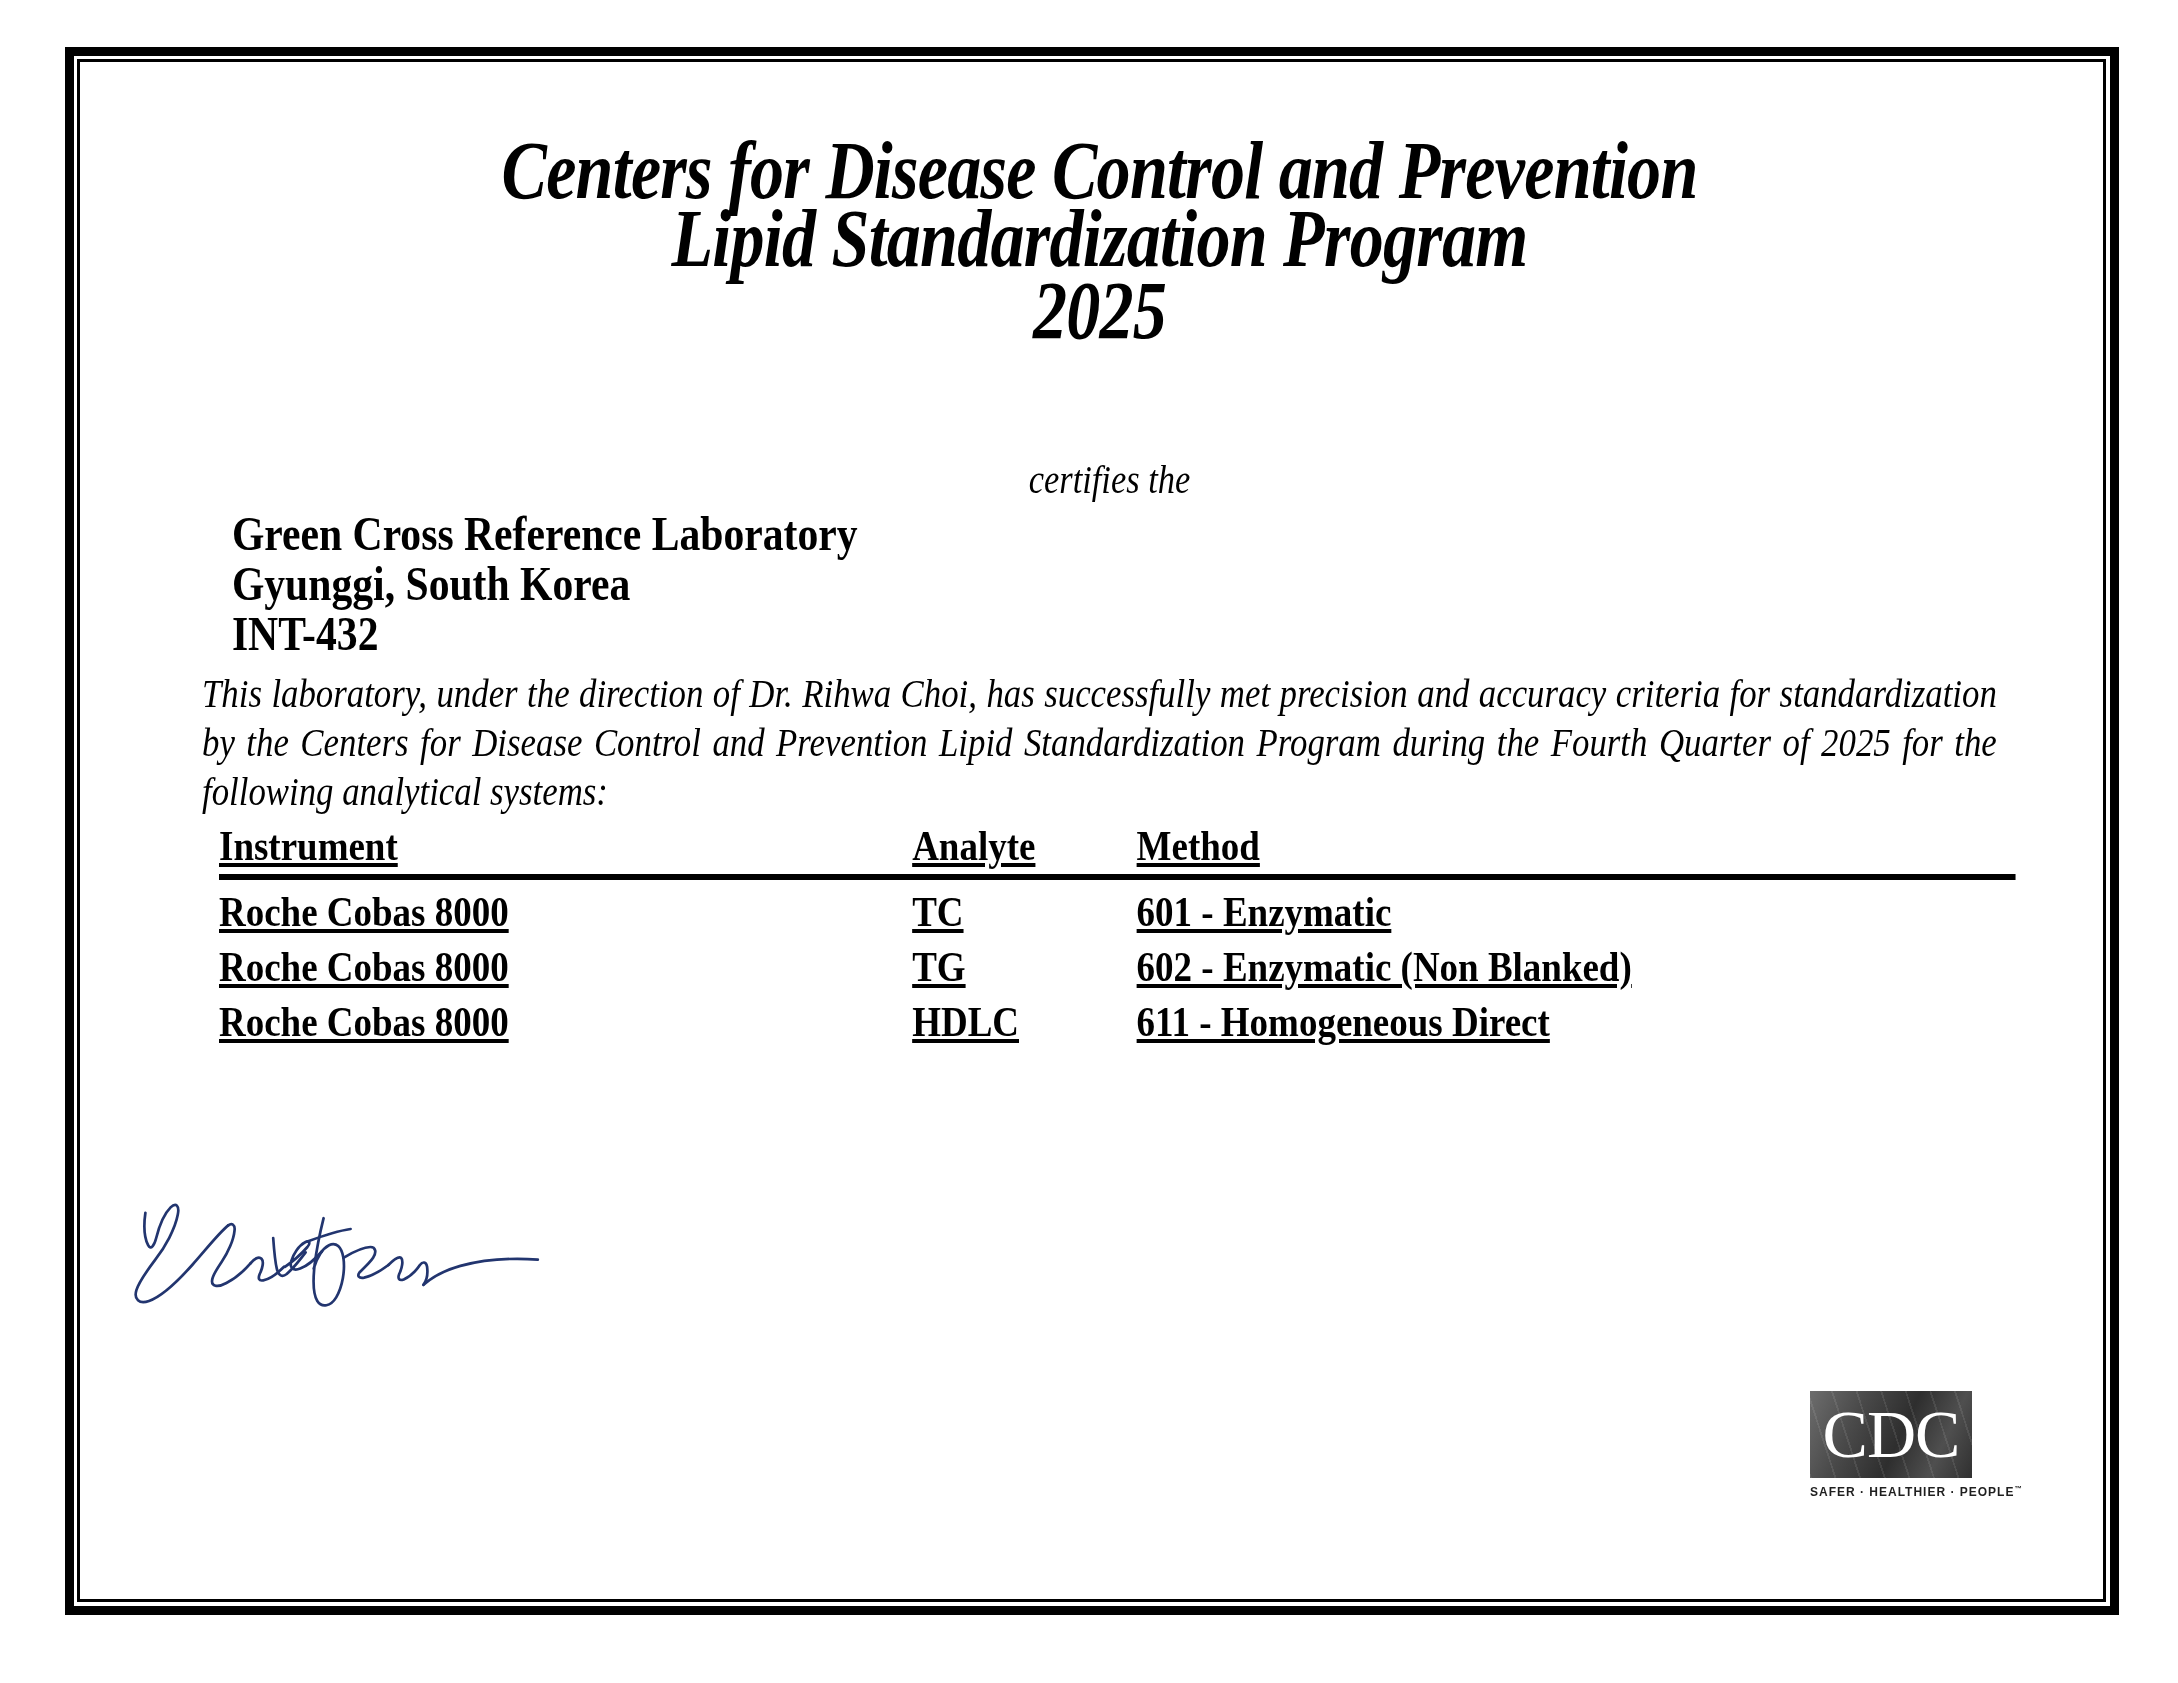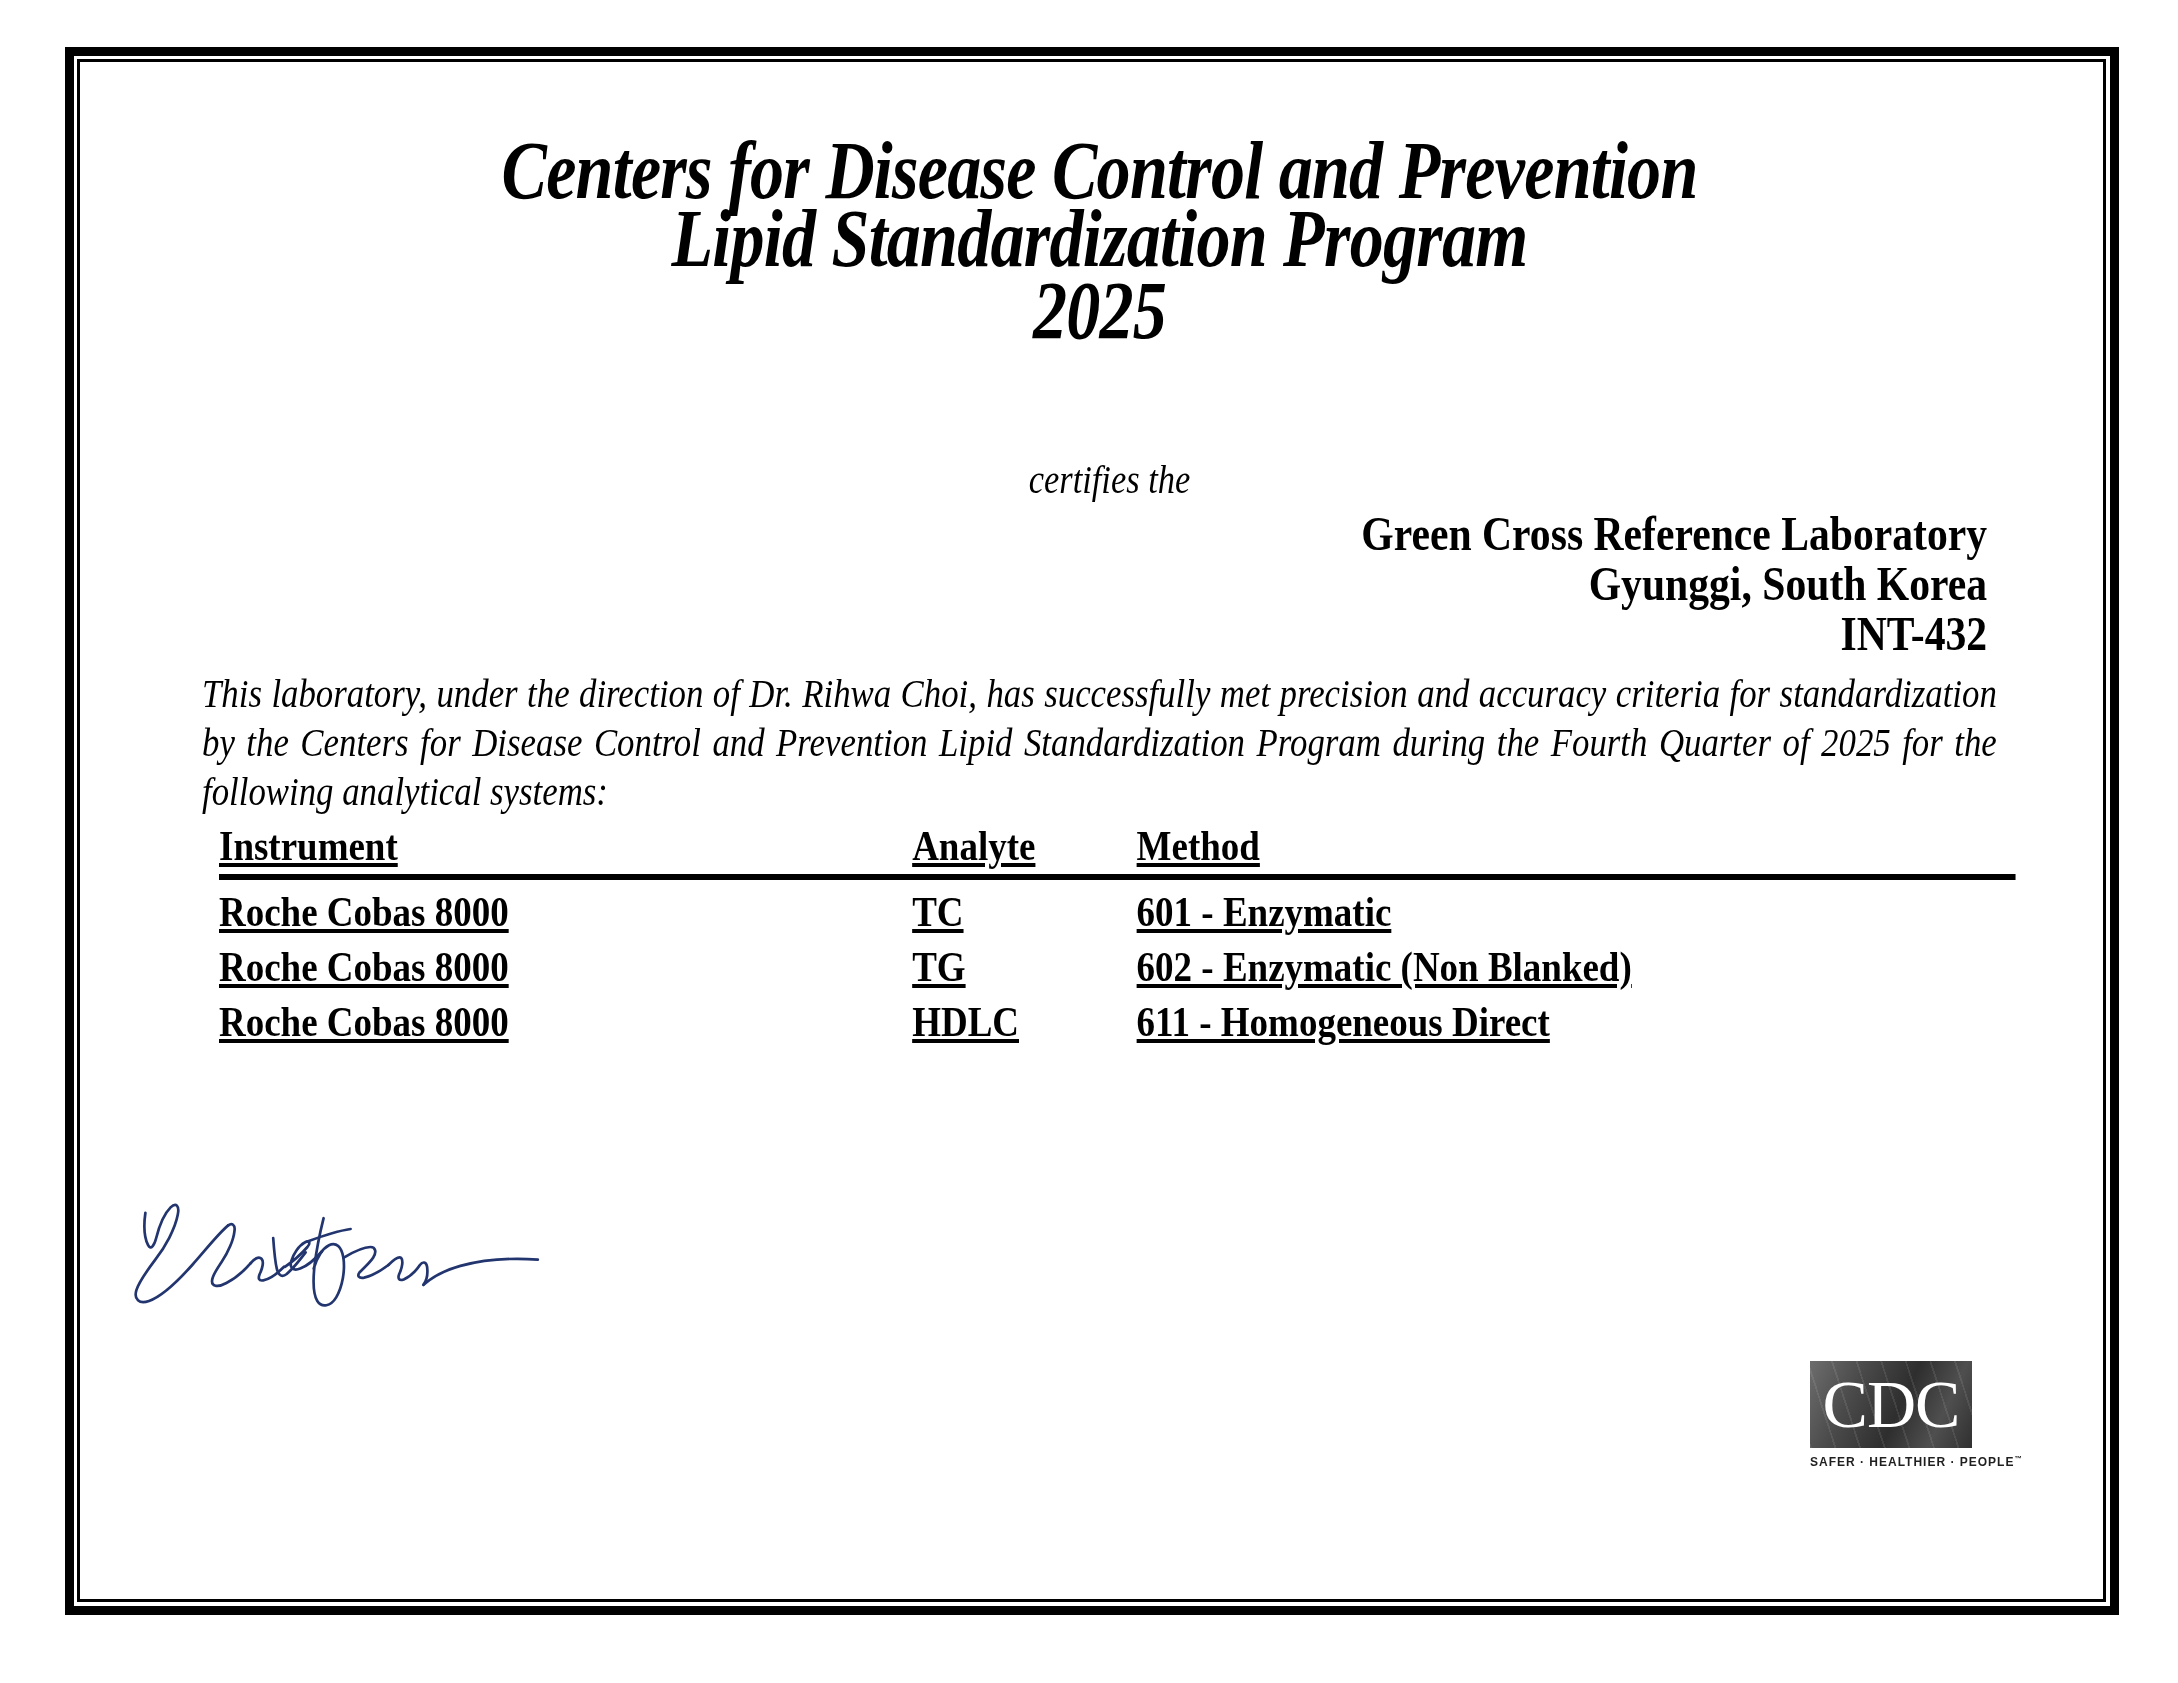--- a/index.html
+++ b/index.html
@@ -84,21 +84,21 @@
     transform: scaleX(0.84);
     transform-origin: center center;
   }
 
   
   .lab-block {
     position: absolute;
     left: 0;
     top: 450px;
     width: 2065px;
-    text-align: right;
+    text-align: left;
   }
   .lab-line {
     font-weight: bold;
     font-size: 49px;
     line-height: 50px;
     transform: scaleX(0.85);
     transform-origin: center center;
     white-space: nowrap;
   }
 
@@ -171,21 +171,21 @@
   .sig-line {
     transform: scaleX(0.88);
     transform-origin: left top;
     white-space: nowrap;
   }
 
   
   .cdc-logo {
     position: absolute;
     left: 1733px;
-    top: 1302px;
+    top: 1332px;
     width: 180px;
     height: 117px;
   }
   .cdc-box {
     position: relative;
     width: 162px;
     height: 87px;
     background: linear-gradient(115deg, #6d6d6d 0%, #4a4a4a 28%, #2e2e2e 55%, #4f4f4f 78%, #303030 100%);
     overflow: hidden;
   }

